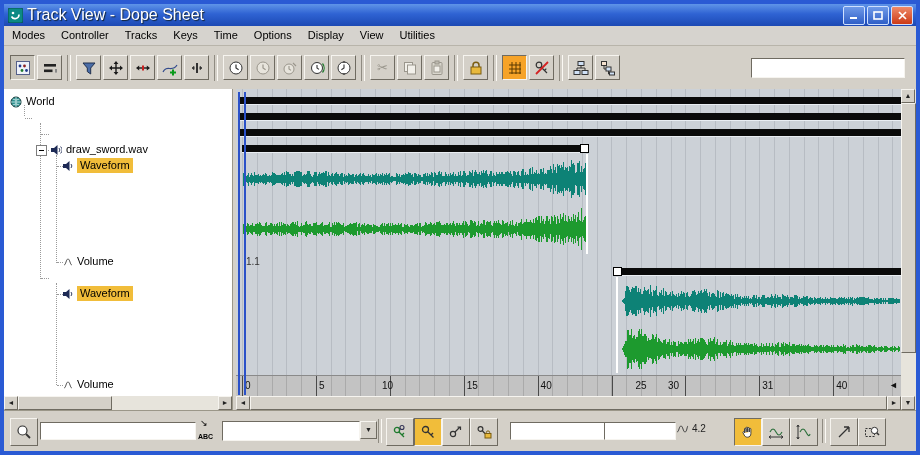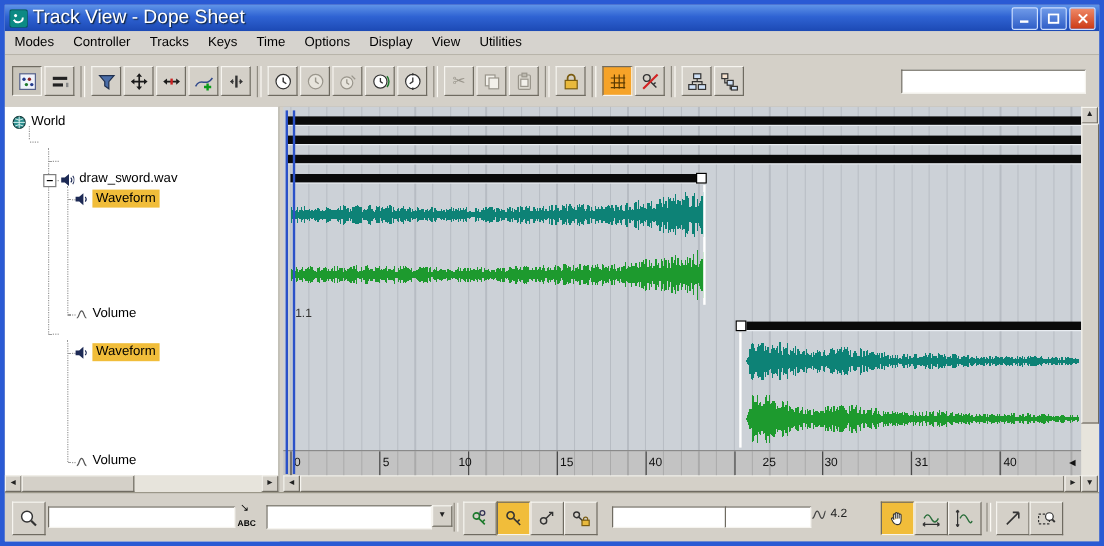--- a/index.html
+++ b/index.html
@@ -369,21 +369,21 @@
           <div class="rlab" style="left: 82.9px;">5</div>
           <div class="rtick" style="left: 153.8px;"></div>
           <div class="rlab" style="left: 146px;">10</div>
           <div class="rtick" style="left: 227.7px;"></div>
           <div class="rlab" style="left: 230.7px;">15</div>
           <div class="rtick" style="left: 301.6px;"></div>
           <div class="rlab" style="left: 304.6px;">40</div>
           <div class="rtick" style="left: 375.5px;"></div>
           <div class="rlab" style="left: 378.5px; margin-left: 21px;">25</div>
           <div class="rtick" style="left: 449.4px;"></div>
-          <div class="rlab" style="left: 451px;">30</div>
+          <div class="rlab" style="left: 432px;">30</div>
           <div class="rtick" style="left: 523.3px;"></div>
           <div class="rlab" style="left: 526.3px;">31</div>
           <div class="rtick" style="left: 597.2px;"></div>
           <div class="rlab" style="left: 600.2px;">40</div>
         </div>
 
       <div class="hscroll" style="left:0;top:307px;width:665px;">
         <span class="sarrow">◄</span>
         <span class="sthumb" style="flex:1;"></span>
         <span class="sarrow">►</span>

